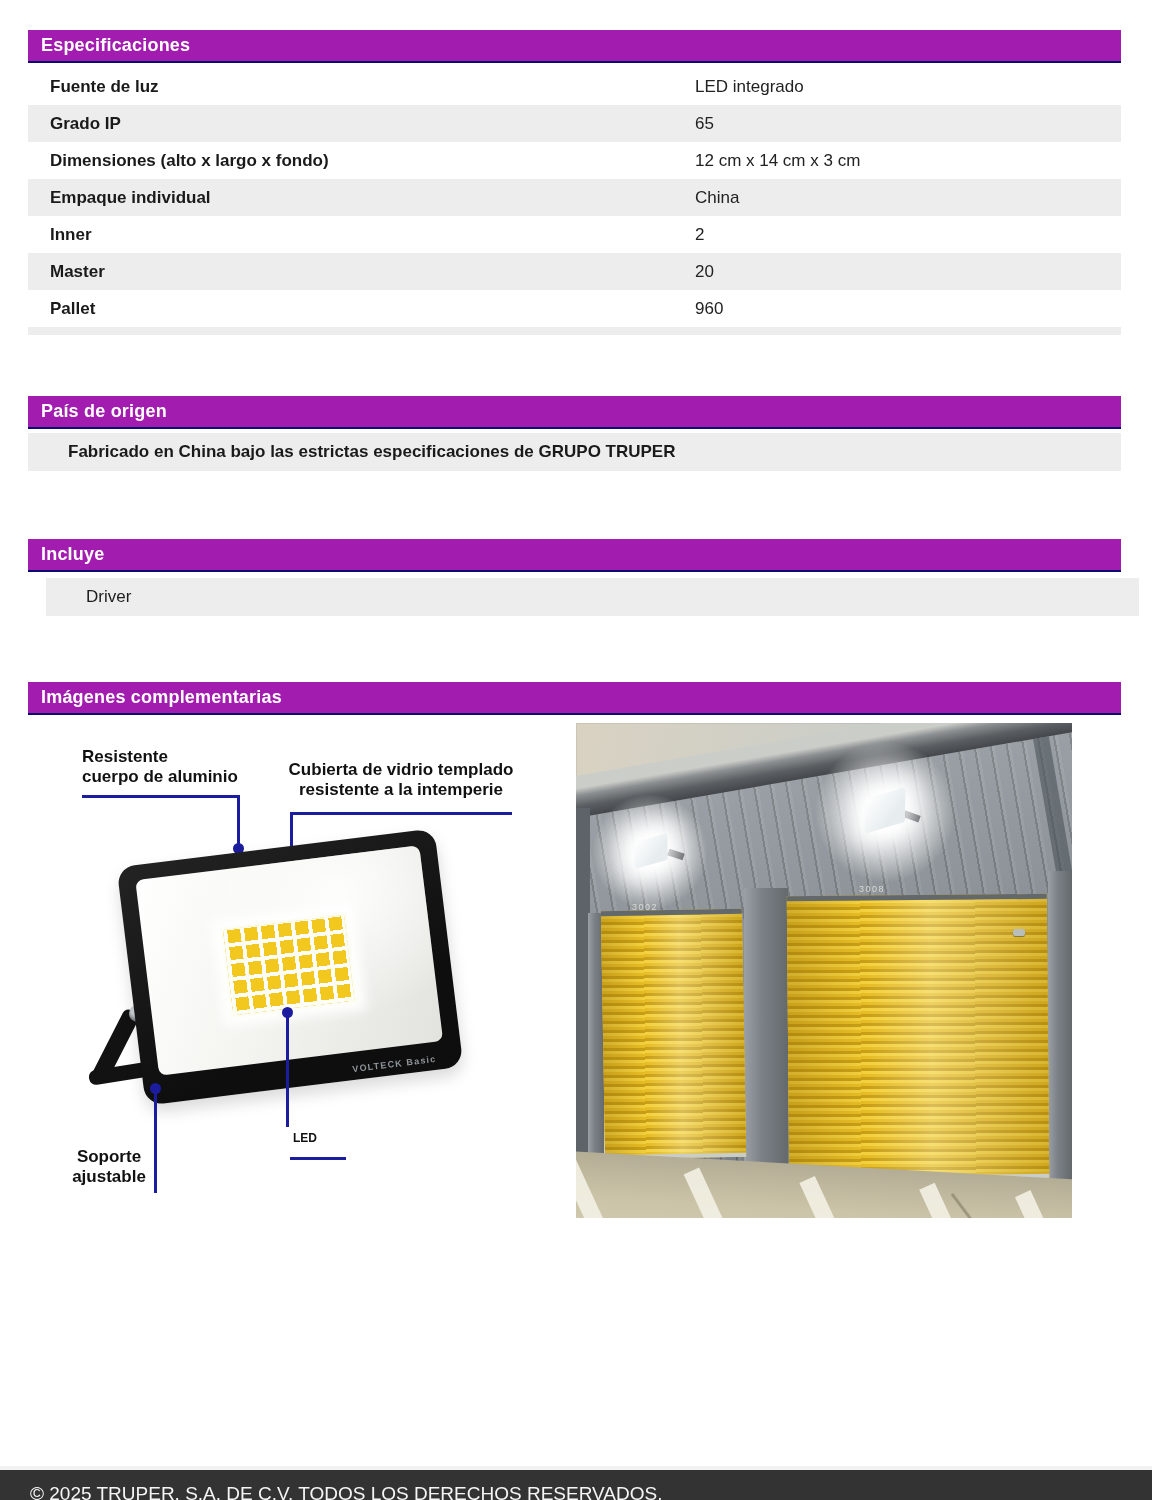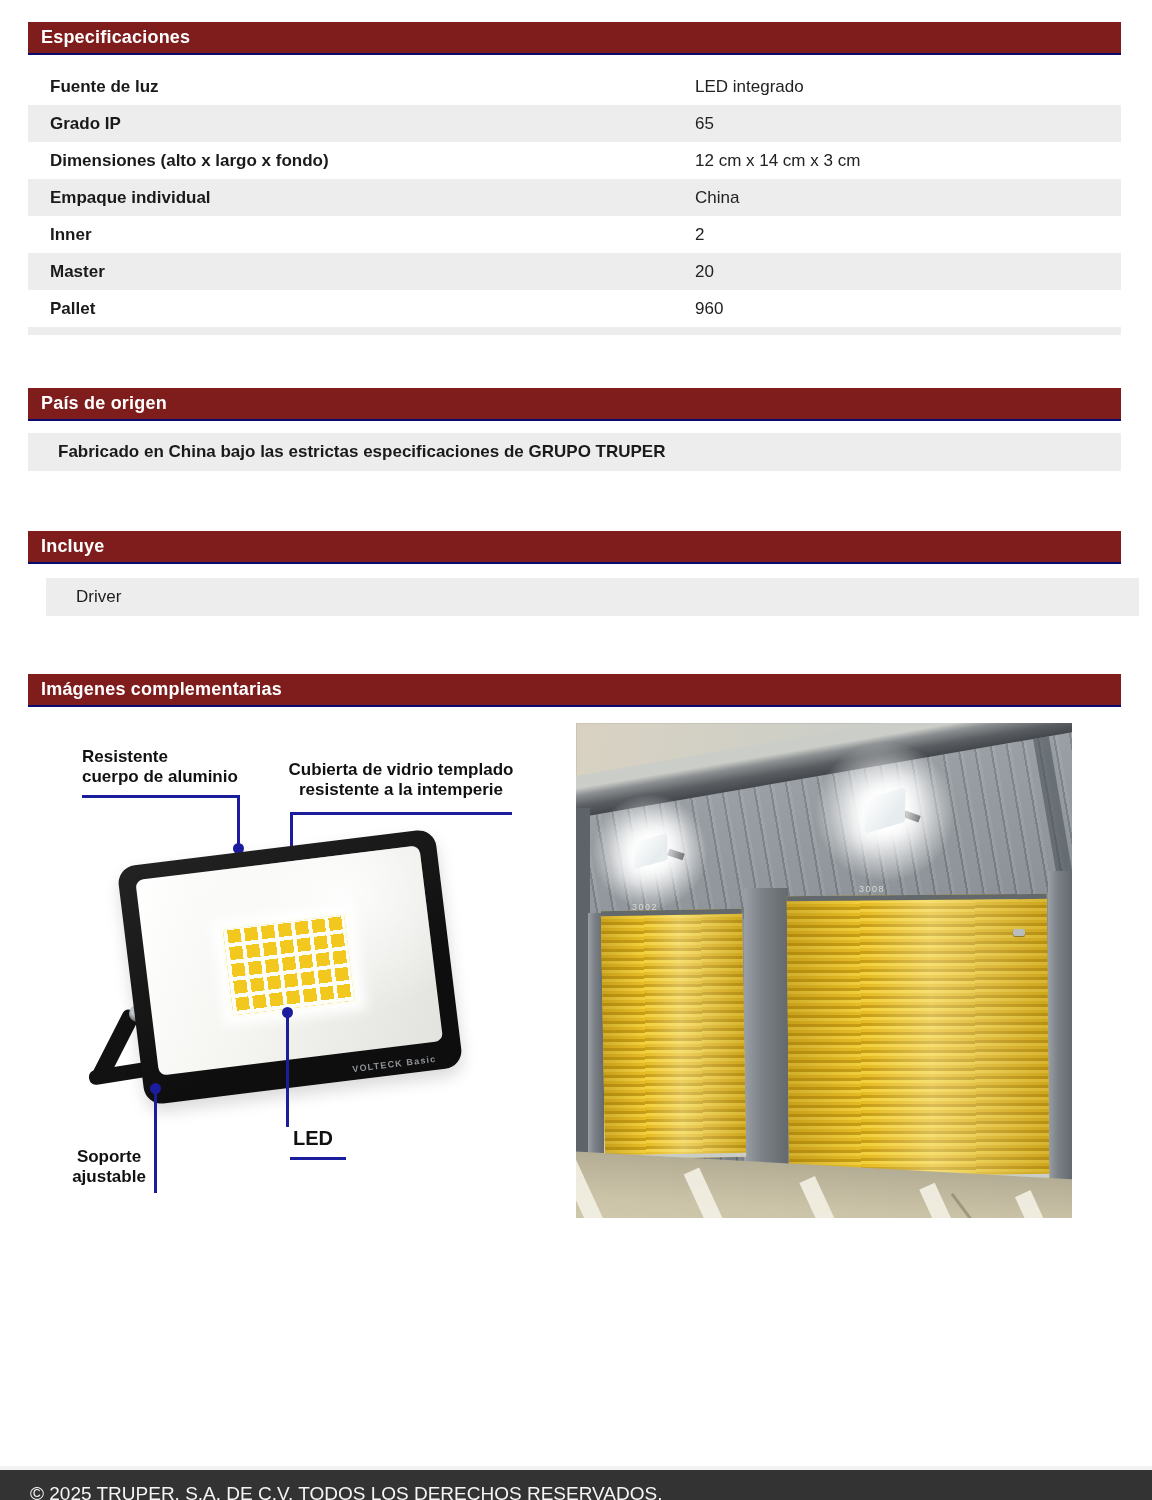--- a/index.html
+++ b/index.html
@@ -1,36 +1,36 @@
 <!DOCTYPE html>
 <html><head>
 <meta charset="utf-8">
 <style>
   * { margin:0; padding:0; box-sizing:border-box; }
   html,body { background:#ffffff; }
   body { font-family:"Liberation Sans","DejaVu Sans",sans-serif; color:#1d1d1d; }
   .page { position:relative; width:1152px; height:1500px; background:#fff; overflow:hidden; margin:0 auto; }
 
   
-  .bar { position:absolute; left:28px; width:1093px; height:33px; background:#7f1d1d;
-         border-bottom:2px solid #0a0a70; }
+  .bar { position:absolute; left:28px; width:1093px; height:33px; background:#a21caf;
+         border-bottom:2px solid #0a0a70;margin-top:8px; }
   .bar-title { color:#fff; font-weight:bold; font-size:18px; line-height:31px; padding-left:13px;
                letter-spacing:0.2px; }
 
   
   .spec-table { position:absolute; left:28px; top:68px; width:1093px; }
   .spec-row { position:relative; height:37px; display:flex; align-items:center; padding-left:22px; }
   .spec-row.alt { background:#ededed; }
   .spec-label { font-weight:bold; font-size:17px; color:#1a1a1a; }
   .spec-value { position:absolute; left:667px; font-size:17px; color:#222; font-weight:normal; }
   .table-bottom-strip { position:absolute; left:28px; top:327px; width:1093px; height:8px; background:#ededed; }
 
   
   .text-row { position:absolute; left:28px; width:1093px; height:38px; background:#ededed;
-              display:flex; align-items:center; padding-left:30px; font-size:17px; }
+              display:flex; align-items:center; padding-left:40px; font-size:17px; }
   .text-row.bold { font-weight:bold; color:#1a1a1a; }
 
   
   .diagram { position:absolute; left:60px; top:735px; width:480px; height:500px; }
   .callout-text { position:absolute; font-weight:bold; font-size:17px; line-height:20px; color:#111; }
   .cl { position:absolute; background:#1c1c9e; }
   .cdot { position:absolute; width:11px; height:11px; border-radius:50%; background:#1c1c9e; }
 
   .lamp-stand-arm { position:absolute; left:47px; top:272px; width:17px; height:78px; background:#121212;
                     border-radius:6px; transform:rotate(27deg); }
@@ -194,21 +194,21 @@
     <div class="lamp-body">
       <div class="lamp-face"></div>
       <div class="led-panel">
         <div class="led-grid"></div>
       </div>
       <div class="lamp-brand">VOLTECK Basic</div>
     </div>
 
     <div class="cdot" style="left:222px; top:272px;"></div>
     <div class="cl" style="left:226px; top:278px; width:3px; height:114px;"></div>
-    <div class="callout-text" style="left:233px; top:393px; font-size:20px;">LED</div>
+    <div class="callout-text" style="left:233px; top:393px; font-size:12px;">LED</div>
     <div class="cl" style="left:230px; top:422px; width:56px; height:3px;"></div>
 
     <div class="cdot" style="left:90px; top:348px;"></div>
     <div class="cl" style="left:94px; top:356px; width:3px; height:102px;"></div>
     <div class="callout-text" style="left:8px; top:412px; width:82px; text-align:center;">
       <div>Soporte</div>
       <div>ajustable</div>
     </div>
   </div>
 

